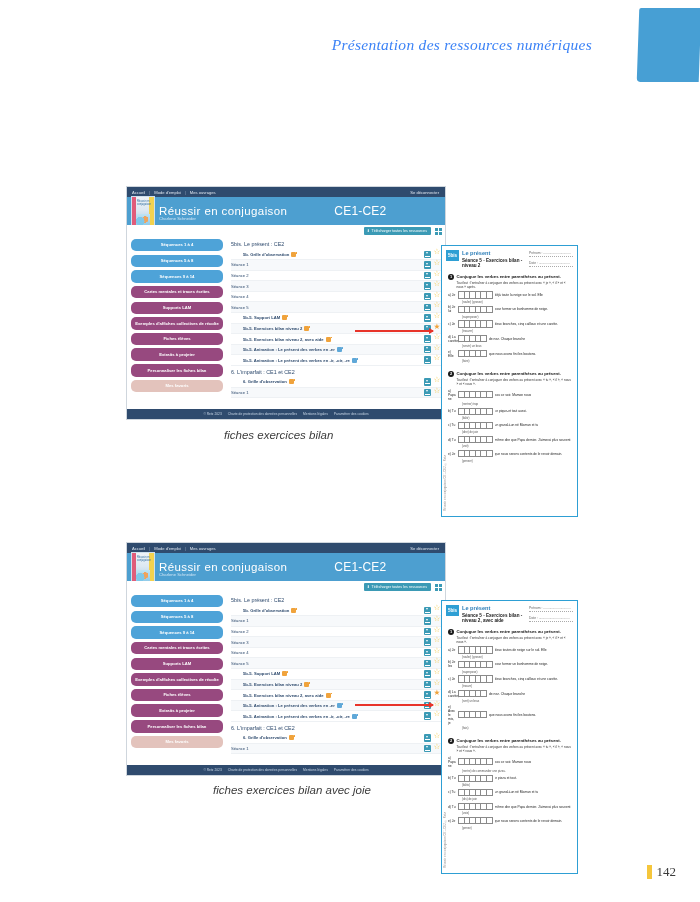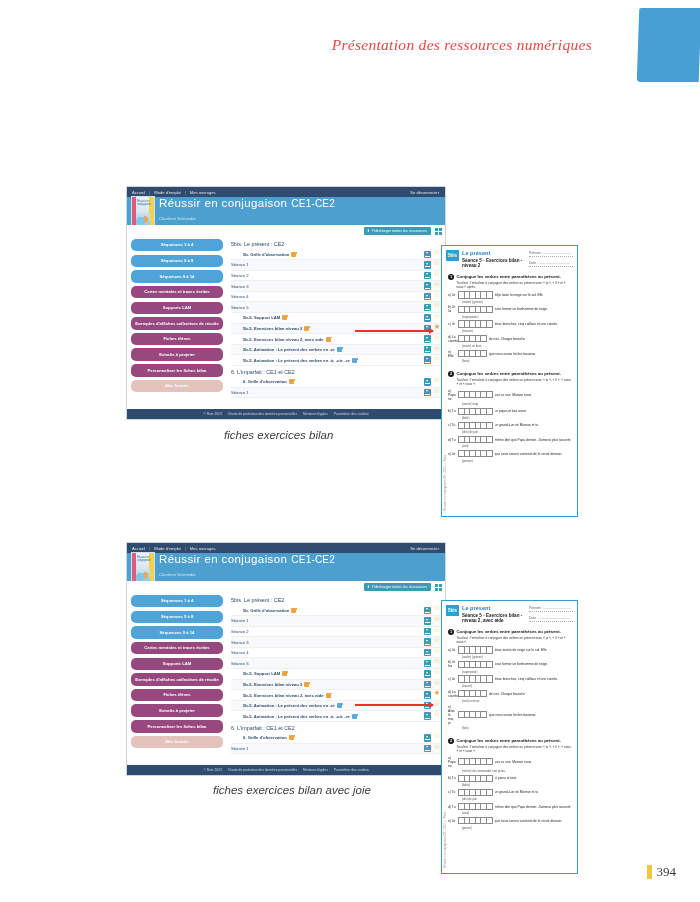--- a/index.html
+++ b/index.html
@@ -14,21 +14,21 @@
 
   
   .page-header{
     position:absolute; top:0; left:0; width:700px; height:110px;
   }
   .page-header-title{
     position:absolute; right:108px; top:36px;
     font-family:"Liberation Serif", serif;
     font-style:italic;
     font-size:15.5px;
-    color:#ef4444;
+    color:#3b82f6;
     letter-spacing:.3px;
     white-space:nowrap;
   }
   .header-blue-tab{
     position:absolute; right:0; top:8px;
     width:62px; height:74px;
     background:#479fd4;
     border-bottom-left-radius:4px;
     border-top-left-radius:2px;
     transform:skewX(-2deg);
@@ -47,42 +47,42 @@
     height:10px; background:#2f4b6e; color:#dfe7f0;
     display:flex; align-items:center; padding:0 5px;
     font-size:4.1px; position:relative;
   }
   .topbar-left{display:flex; align-items:center; gap:4px;}
   .topbar-sep{color:#8fa3bb;}
   .topbar-right{position:absolute; right:6px; font-size:4.1px;}
 
   .appheader{
     height:28px; background:#4d9fd0; position:relative;
-    display:flex; align-items:flex-start;
+    display:flex; align-items:center;
   }
   .bookcover{
     position:absolute; left:4px; top:-1px;
     width:22px; height:30px;
     background:linear-gradient(180deg,#eef3f8 0%, #dce8f2 45%, #9ec9e4 100%);
     border:1px solid #cfe0ee;
     overflow:hidden;
   }
   .bookcover .bc-band{position:absolute;left:0;top:0;width:4px;height:30px;background:#e05c7a;}
   .bookcover .bc-yellow{position:absolute;right:0;top:0;width:5px;height:30px;background:#f3d24e;}
   .bookcover .bc-txt{position:absolute;left:5px;top:3px;font-size:2.6px;color:#2a6a9c;line-height:1.25;width:13px;}
   .bookcover .bc-img{position:absolute;left:4px;bottom:1px;width:14px;height:12px;
      background:radial-gradient(circle at 30% 60%, #7ec8ea 0 35%, transparent 36%),
                 radial-gradient(circle at 65% 45%, #f0a35c 0 28%, transparent 29%),
                 linear-gradient(180deg,#bfe4f4,#8dc9e8);}
   .apptitle{
     margin-left:32px; color:#ffffff;
     font-size:11.5px; letter-spacing:.4px; font-weight:400;
     display:flex; align-items:baseline; gap:4px;
   }
-  .apptitle .lvl{font-size:10px; letter-spacing:.2px;}
+  .apptitle .lvl{font-size:12px; letter-spacing:.2px;margin-left:43px;}
   .appauthor{
     position:absolute; left:32px; top:19px; color:#cfe6f5; font-size:4.2px;
   }
 
   .subbar{
     height:12px; background:#ffffff; position:relative;
   }
   .dl-all{
     position:absolute; right:14px; top:2px;
     background:#3b9ab5; color:#ffffff;
@@ -970,14 +970,14 @@
       </div>
   </div>
 
   <div class="sheet-sidecode">Réussir en conjugaison CE1-CE2 © Retz</div>
 </div>
 
 <div class="caption" style="left:213px; top:784px;">fiches exercices bilan avec joie</div>
 
 <div class="pg-num">
   <span class="pg-bar"></span>
-  <span class="pg-txt">394</span>
+  <span class="pg-txt">142</span>
 </div>
 
 </body></html>

